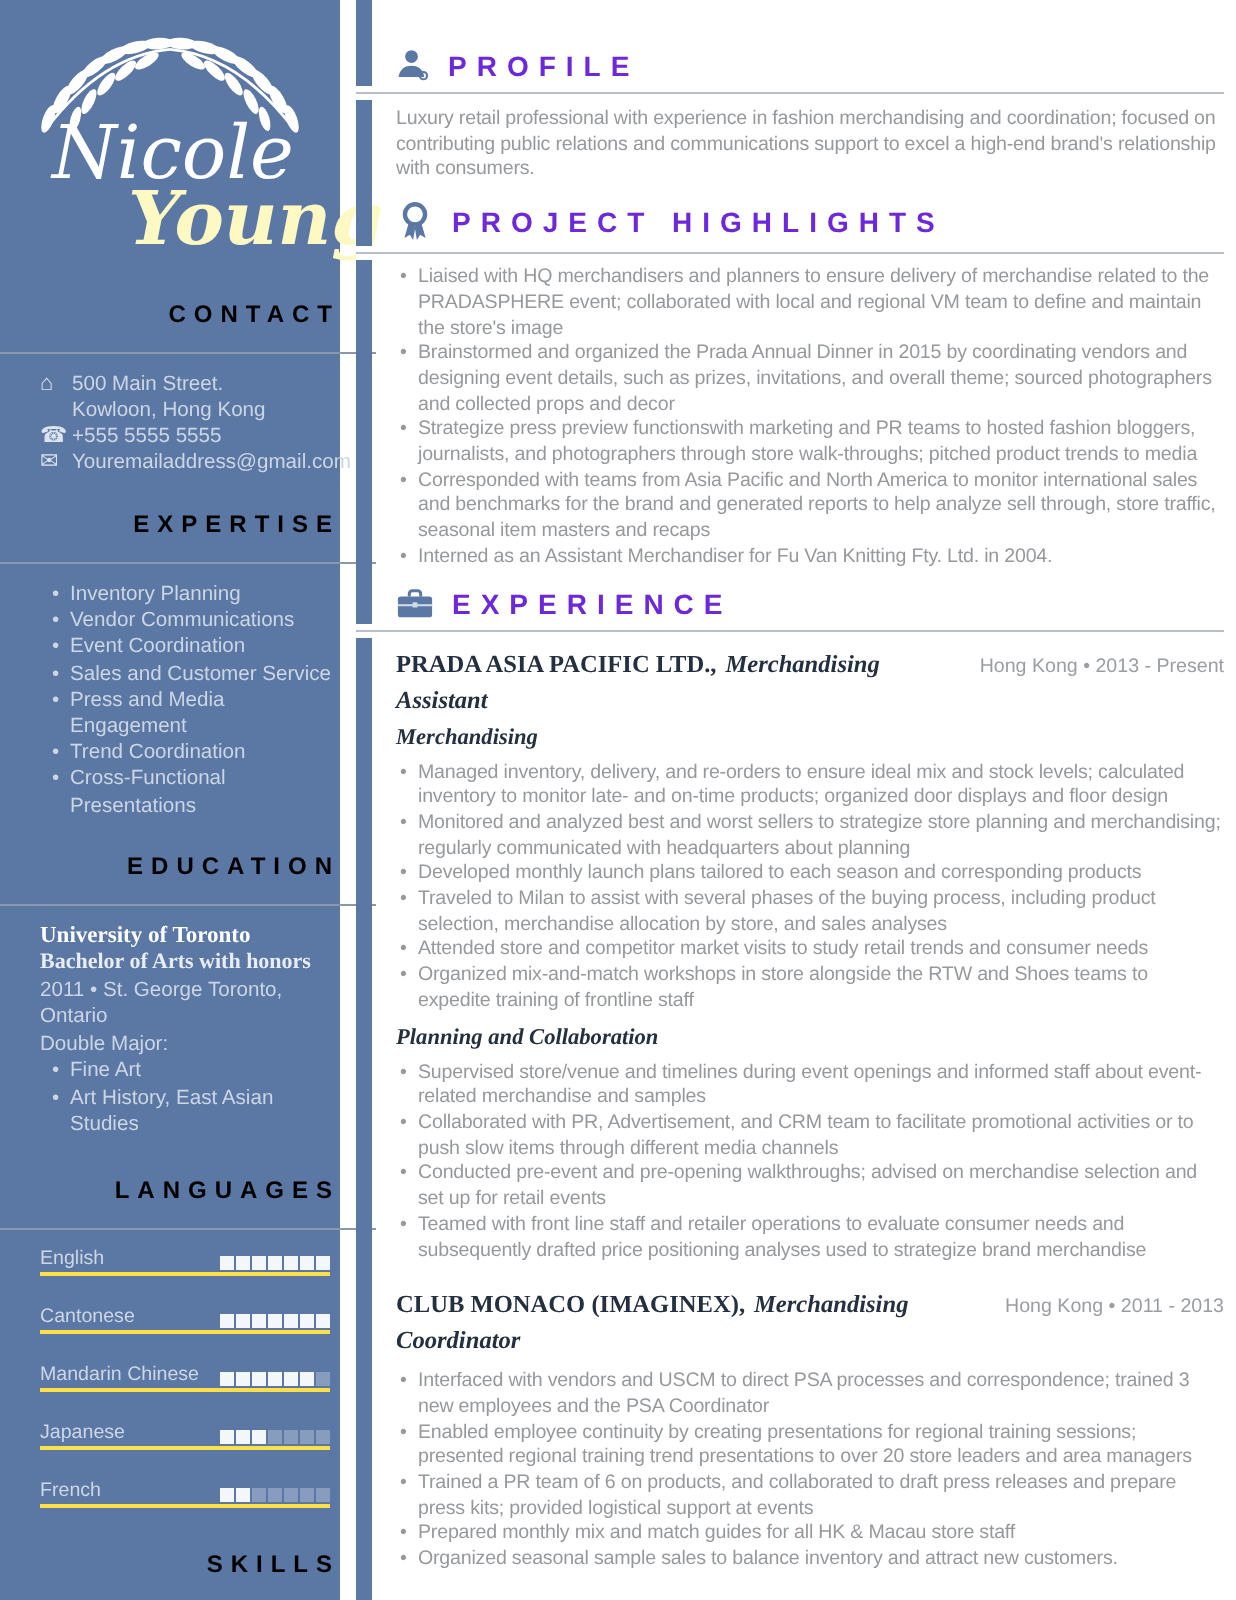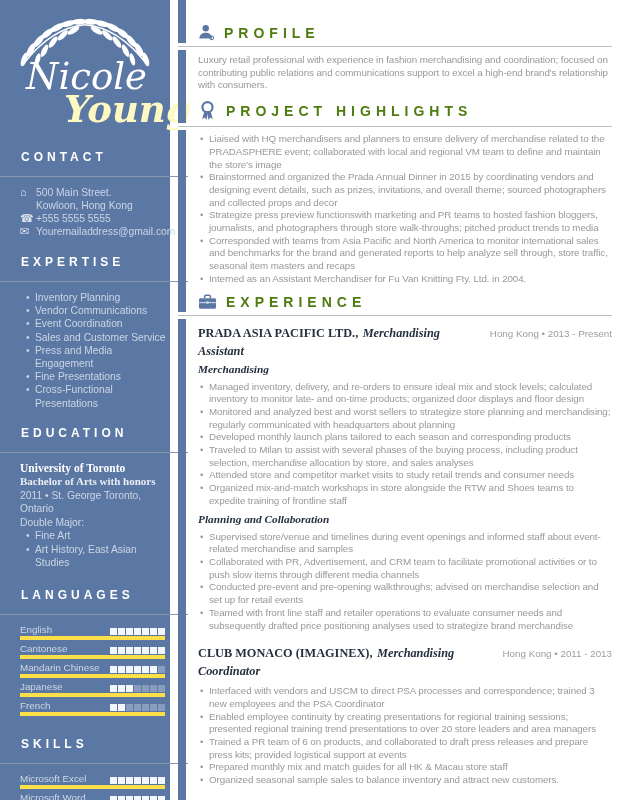--- a/index.html
+++ b/index.html
@@ -10,43 +10,43 @@
   }
   
   .sidebar{position:absolute;left:0;top:0;width:170px;height:800px;background:#5b77a4;color:#fff;}
   .accent-bar{position:absolute;left:178px;top:0;width:8px;height:800px;background:#5b77a4;}
   .laurel{display:block;margin:16px auto 0;width:146px;height:56px;}
   .name-block{margin-top:-14px;line-height:1;}
   .name-first{font-family:"DejaVu Serif","Liberation Serif",serif;font-style:italic;font-weight:400;
     font-size:37px;color:#fff;padding-left:26px;display:block;}
   .name-last{font-family:"DejaVu Serif","Liberation Serif",serif;font-style:italic;font-weight:700;
     font-size:37px;color:#fef9c3;padding-left:64px;display:block;margin-top:-4px;}
-  .side-h{font-size:12px;font-weight:bold;letter-spacing:4px;color:#ffffff;padding-left:21px;margin-top:0;}
+  .side-h{font-size:12px;font-weight:bold;letter-spacing:4px;color:#000000;padding-left:21px;margin-top:0;text-align:right;}
   .side-rule{height:1px;width:188px;background:#8b98ac;position:relative;margin-top:5px;}
   .side-rule::before{content:"";position:absolute;left:170px;top:-3px;width:18px;height:3px;background:#fff;}
   .side-rule::after{content:"";position:absolute;left:170px;top:1px;width:18px;height:3px;background:#fff;}
   .contact-list{margin:9px 0 0 20px;font-size:10.3px;line-height:13px;color:#ccd6e4;}
   .c-row{display:flex;}
   .c-ico{width:16px;flex:0 0 16px;font-size:11px;color:#dbe3ee;}
   .side-list{list-style:none;margin:9px 0 0 0;padding:0 4px 0 26px;font-size:10.3px;line-height:13.2px;color:#ccd6e4;}
   .side-list li{position:relative;padding-left:9px;}
   .side-list li::before{content:"\2022";position:absolute;left:0;}
   .edu{margin:9px 0 0 20px;color:#ccd6e4;font-size:10.3px;line-height:13.5px;}
   .edu-school{font-family:"Liberation Serif",serif;font-weight:bold;color:#fff;font-size:11.5px;}
   .edu-degree{font-family:"Liberation Serif",serif;font-weight:bold;color:#e8edf4;font-size:11px;}
   .rate-wrap{margin:10px 5px 0 20px;}
-  .rate-row{display:flex;align-items:flex-end;border-bottom:4px solid #fde047;margin-bottom:4px;padding-bottom:1px;}
+  .rate-row{display:flex;align-items:flex-end;border-bottom:2px solid #fde047;margin-bottom:16px;padding-bottom:1px;}
   .rate-label{flex:1;font-size:9.8px;color:#cdd7e5;line-height:10px;white-space:nowrap;}
   .squares{display:flex;gap:1px;flex:0 0 auto;}
   .squares i{display:block;width:7px;height:7px;background:rgba(255,255,255,0.28);}
   .squares i.fill{background:#f3f6fa;}
   
   .content{position:absolute;left:198px;top:24px;width:414px;}
   .sec-head{display:flex;align-items:center;gap:9px;}
-  .sec-head h2{margin:0;font-size:14px;font-weight:bold;letter-spacing:5px;color:#4d7c0f;}
+  .sec-head h2{margin:0;font-size:14px;font-weight:bold;letter-spacing:5px;color:#6d28d9;}
   .h-icon{flex:0 0 auto;display:block;}
   .crule{height:1px;background:#b9bfc9;margin:5px 0 0 -20px;position:relative;}
   .crule::before{content:"";position:absolute;left:0;top:-3px;width:9px;height:3px;background:#fff;}
   .crule::after{content:"";position:absolute;left:0;top:1px;width:9px;height:3px;background:#fff;}
   .body-text,.bullets{font-size:9.8px;line-height:12.7px;letter-spacing:-0.1px;color:#96999c;}
   .body-text{margin:7px 0 0;}
   .bullets{list-style:none;margin:6px 0 0;padding:0;}
   .bullets li{position:relative;padding-left:11px;margin:0;}
   .bullets li::before{content:"\2022";position:absolute;left:2px;}
   .section{margin-top:8px;}
@@ -115,21 +115,21 @@
   </div>
 
   <h3 class="side-h" style="margin-top:17px">EXPERTISE</h3>
   <div class="side-rule"></div>
   <ul class="side-list">
       <li>Inventory Planning</li>
       <li>Vendor Communications</li>
       <li>Event Coordination</li>
       <li>Sales and Customer Service</li>
       <li>Press and Media Engagement</li>
-      <li>Fine Presentations</li>
+      <li>Trend Coordination</li>
       <li>Cross-Functional Presentations</li>
     </ul>
 
   <h3 class="side-h" style="margin-top:16px">EDUCATION</h3>
   <div class="side-rule"></div>
   <div class="edu">
     <div class="edu-school">University of Toronto</div>
     <div class="edu-degree">Bachelor of Arts with honors</div>
     <div>2011 •  St. George Toronto, Ontario</div>
     <div>Double Major:</div>

